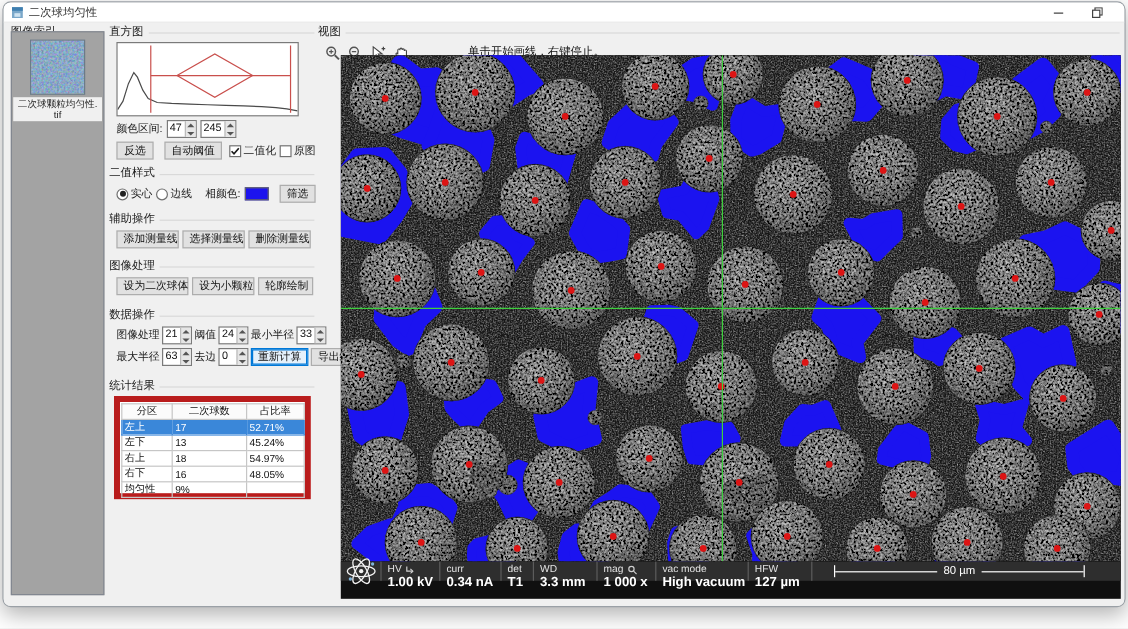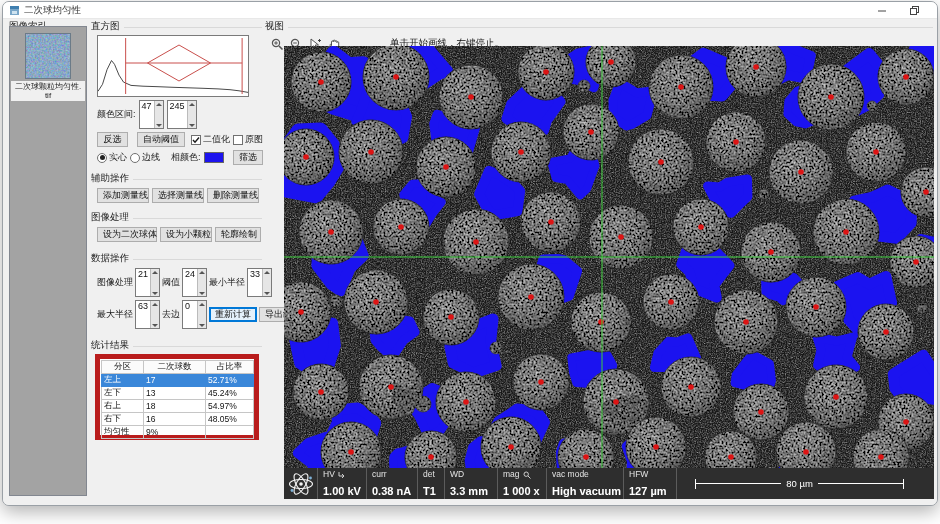--- a/index.html
+++ b/index.html
@@ -27,21 +27,21 @@
   .thumb-cap { margin:2px 1px 0; background:#f0f0f0; font-size:8px; color:#222; line-height:9px; padding:1px 0; }
 
   
   .mid { position:absolute; left:88px; top:1px; width:172px; }
   .hist-box { margin:2px 0 0 6px; width:152px; height:62px; background:#fff; border:1px solid #7a7a7a; }
   .row { display:flex; align-items:center; gap:3px; margin:3px 0 0 6px; white-space:nowrap; }
   .lbl { font-size:9px; color:#1a1a1a; }
   .btn { background:#e1e1e1; border:1px solid #adadad; font-size:9px; color:#111;
     padding:1px 5px; line-height:11px; font-family:inherit; cursor:default; }
   .btn.focused { border-color:#0078d7; box-shadow:inset 0 0 0 1px #0078d7; background:#e5f1fb; }
-  .spin { display:flex; background:#fff; border:1px solid #7a7a7a; height:29px; }
+  .spin { display:flex; background:#fff; border:1px solid #7a7a7a; height:15px; }
   .spin-v { font-size:9px; padding:0 2px; min-width:14px; line-height:11px; color:#111; }
   .spin-btns { display:flex; flex-direction:column; justify-content:space-between; width:9px;
     background:#e6e6e6; border-left:1px solid #bbb; padding:1.5px 0; align-items:center; }
   .spin-btns i { display:block; width:0; height:0; border-left:3px solid transparent; border-right:3px solid transparent; }
   .spin-btns i.up { border-bottom:3.5px solid #555; }
   .spin-btns i.dn { border-top:3.5px solid #555; }
   .cb { width:10px; height:10px; background:#fff; border:1px solid #707070; display:inline-flex;
     align-items:center; justify-content:center; }
   .chk-wrap,.rad-wrap { display:inline-flex; align-items:center; gap:2px; font-size:9px; color:#1a1a1a; }
   .rb { width:10px; height:10px; border:1px solid #707070; border-radius:50%; background:#fff;
@@ -58,21 +58,21 @@
 
   
   .view { position:absolute; left:262px; top:1px; right:3px; }
   .toolbar { display:flex; align-items:flex-start; gap:4px; margin:4px 0 0 5px; height:16px; }
   .tool { width:15px; height:15px; display:flex; align-items:center; justify-content:center; cursor:default; }
   .hint { font-size:9.5px; color:#111; margin-left:44px; }
   .viewport { position:absolute; left:281px; top:27px; width:650px; height:453px; background:#101010; }
   #sceneHost { position:absolute; top:0; left:0; width:650px; height:422px; overflow:hidden; }
 
   
-  .databar { position:absolute; left:0; top:422px; width:650px; height:31px; background:#2e2e2e;
+  .databar { position:absolute; left:0; top:422px; width:650px; height:16px; background:#2e2e2e;
     display:flex; color:#fff; }
   .db-logo { width:33px; display:flex; align-items:center; justify-content:center; }
   .db-cell { border-left:1px solid #5c5c5c; padding:2px 0 0 5px; display:flex; flex-direction:column; justify-content:space-between; padding-bottom:2px; }
   .db-l { font-size:8.5px; color:#e3e3e3; display:flex; align-items:center; gap:3px; line-height:9px; }
   .db-v { font-size:11px; font-weight:bold; color:#fff; line-height:12px; white-space:nowrap; }
   .db-scale { flex:1; border-left:1px solid #5c5c5c; display:flex; align-items:center; padding:0 30px 0 18px; }
   .scalebar { flex:1; display:flex; align-items:center; }
   .scalebar .tick { width:1px; height:10px; background:#fff; }
   .scalebar .line { flex:1; height:1px; background:#fff; }
   .scalebar span { font-size:9.5px; color:#fff; margin:0 5px; line-height:10px; }
@@ -168,20 +168,23 @@
               </svg>
             </span>
             <span>二值化</span>
           </span>
         <span class="chk-wrap">
             <span class="cb"></span>
             <span>原图</span>
           </span>
       </div>
 
+      <div class="sec-title" style="margin-top:5px">
+          <span>二值样式</span>
+        </div>
       <div class="row">
         <span class="rad-wrap">
             <span class="rb sel"></span>
             <span>实心</span>
           </span>
         <span class="rad-wrap">
             <span class="rb"></span>
             <span>边线</span>
           </span>
         <span class="lbl" style="margin-left:8px">相颜色:</span>
@@ -562,21 +565,21 @@
                 <polyline points="1,1 1,5 6,5" fill="none" stroke="#cfcfcf"></polyline>
                 <polyline points="4,3 6,5 4,7" fill="none" stroke="#cfcfcf"></polyline>
               </svg>
             </div>
           <div class="db-v">1.00 kV</div>
         </div>
         <div class="db-cell" style="width:51px">
           <div class="db-l">
               <span>curr</span>
             </div>
-          <div class="db-v">0.38 nA</div>
+          <div class="db-v">0.34 nA</div>
         </div>
         <div class="db-cell" style="width:27px">
           <div class="db-l">
               <span>det</span>
             </div>
           <div class="db-v">T1</div>
         </div>
         <div class="db-cell" style="width:53px">
           <div class="db-l">
               <span>WD</span>

